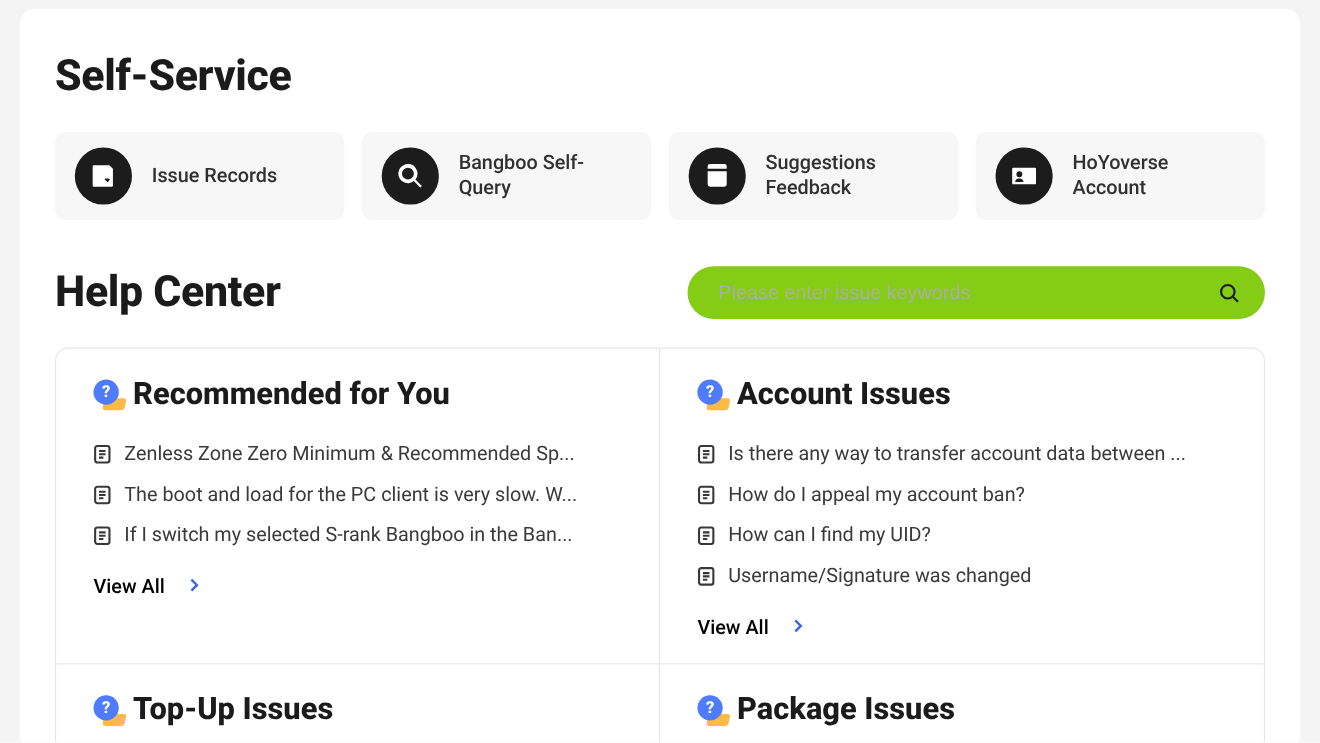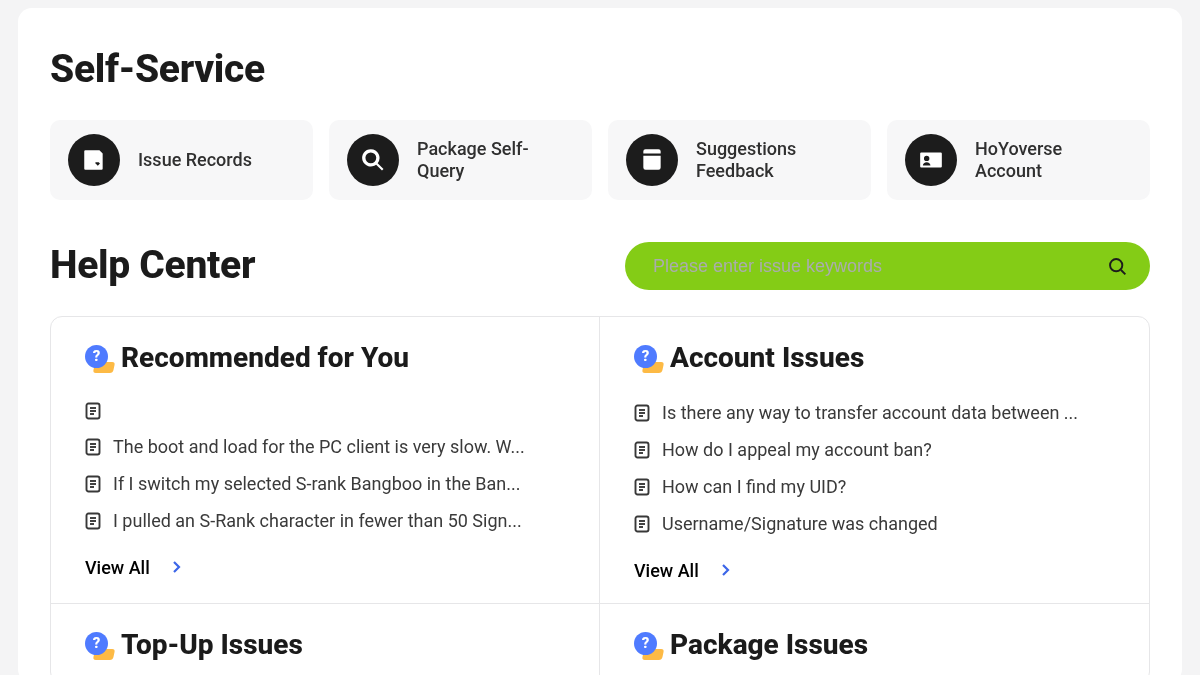--- a/index.html
+++ b/index.html
@@ -227,21 +227,21 @@
       </div>
       <div class="tile-label">Issue Records</div>
     </div>
 
     <div class="tile">
       <div class="tile-icon">
         <svg viewBox="0 0 24 24">
             <path d="M10 2a8 8 0 1 0 4.9 14.3l5.4 5.4 1.4-1.4-5.4-5.4A8 8 0 0 0 10 2zm0 3a5 5 0 1 1 0 10 5 5 0 0 1 0-10z"></path>
           </svg>
       </div>
-      <div class="tile-label">Package Self-Query</div>
+      <div class="tile-label">Bangboo Self-Query</div>
     </div>
 
     <div class="tile">
       <div class="tile-icon">
         <svg viewBox="0 0 24 24">
             <path d="M6 2h12a2 2 0 0 1 2 2v2H4V4a2 2 0 0 1 2-2zm3 0h6v3H9V2zM4 8h16v11a2 2 0 0 1-2 2H6a2 2 0 0 1-2-2V8zm3 4h10v2H7v-2z"></path>
           </svg>
       </div>
       <div class="tile-label">Suggestions Feedback</div>
     </div>
@@ -281,47 +281,39 @@
         <h2 class="cell-title">Recommended for You</h2>
       </div>
       <ul class="issue-list">
         <li class="issue-item">
           <span class="doc-icon"><svg viewBox="0 0 16 18">
                 <rect x="1.5" y="1.5" width="13" height="15" rx="2"></rect>
                 <line x1="5" y1="6" x2="11" y2="6"></line>
                 <line x1="5" y1="9" x2="11" y2="9"></line>
                 <line x1="5" y1="12" x2="9" y2="12"></line>
               </svg></span>
+          <span class="issue-text">Zenless Zone Zero Minimum &amp; Recommended Sp...</span>
         </li>
         <li class="issue-item">
           <span class="doc-icon"><svg viewBox="0 0 16 18">
                 <rect x="1.5" y="1.5" width="13" height="15" rx="2"></rect>
                 <line x1="5" y1="6" x2="11" y2="6"></line>
                 <line x1="5" y1="9" x2="11" y2="9"></line>
                 <line x1="5" y1="12" x2="9" y2="12"></line>
               </svg></span>
           <span class="issue-text">The boot and load for the PC client is very slow. W...</span>
         </li>
         <li class="issue-item">
           <span class="doc-icon"><svg viewBox="0 0 16 18">
                 <rect x="1.5" y="1.5" width="13" height="15" rx="2"></rect>
                 <line x1="5" y1="6" x2="11" y2="6"></line>
                 <line x1="5" y1="9" x2="11" y2="9"></line>
                 <line x1="5" y1="12" x2="9" y2="12"></line>
               </svg></span>
           <span class="issue-text">If I switch my selected S-rank Bangboo in the Ban...</span>
-        </li>
-        <li class="issue-item">
-          <span class="doc-icon"><svg viewBox="0 0 16 18">
-                <rect x="1.5" y="1.5" width="13" height="15" rx="2"></rect>
-                <line x1="5" y1="6" x2="11" y2="6"></line>
-                <line x1="5" y1="9" x2="11" y2="9"></line>
-                <line x1="5" y1="12" x2="9" y2="12"></line>
-              </svg></span>
-          <span class="issue-text">I pulled an S-Rank character in fewer than 50 Sign...</span>
         </li>
       </ul>
       <div class="view-all">
         <span>View All</span>
         <span class="chevron-icon"><svg viewBox="0 0 10 14">
               <polyline points="2,2 7,7 2,12"></polyline>
             </svg></span>
       </div>
     </div>
 

